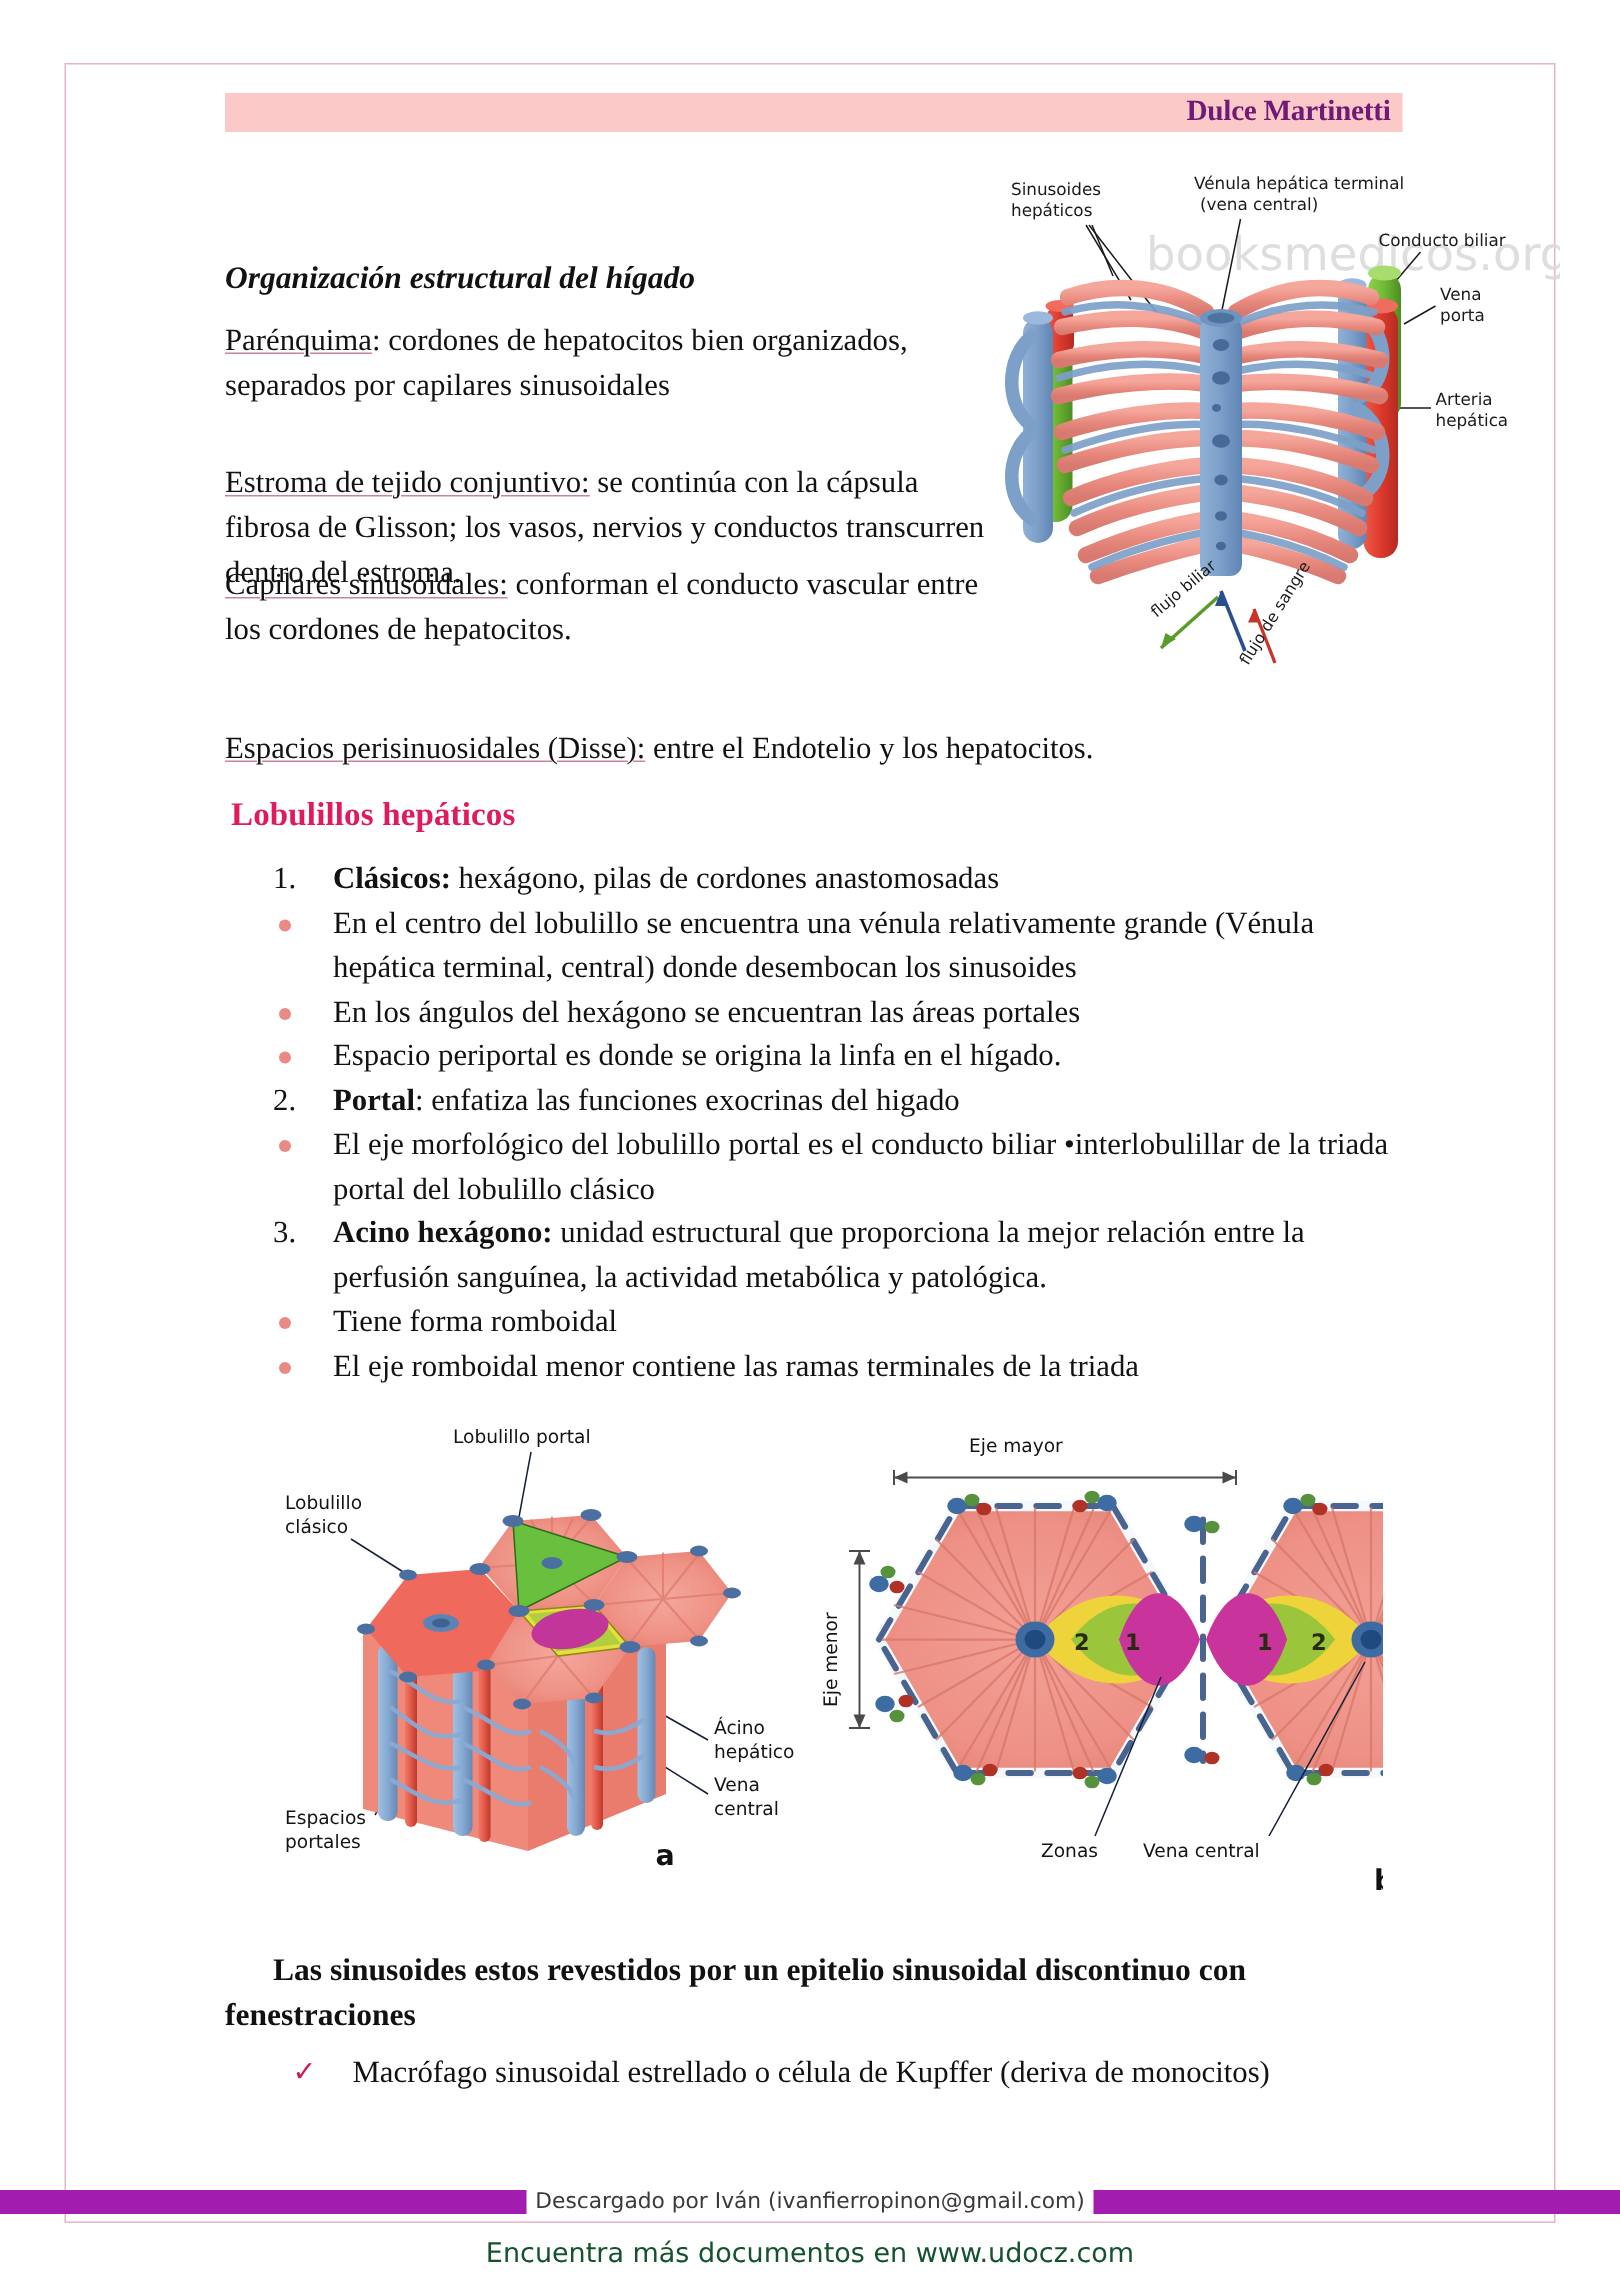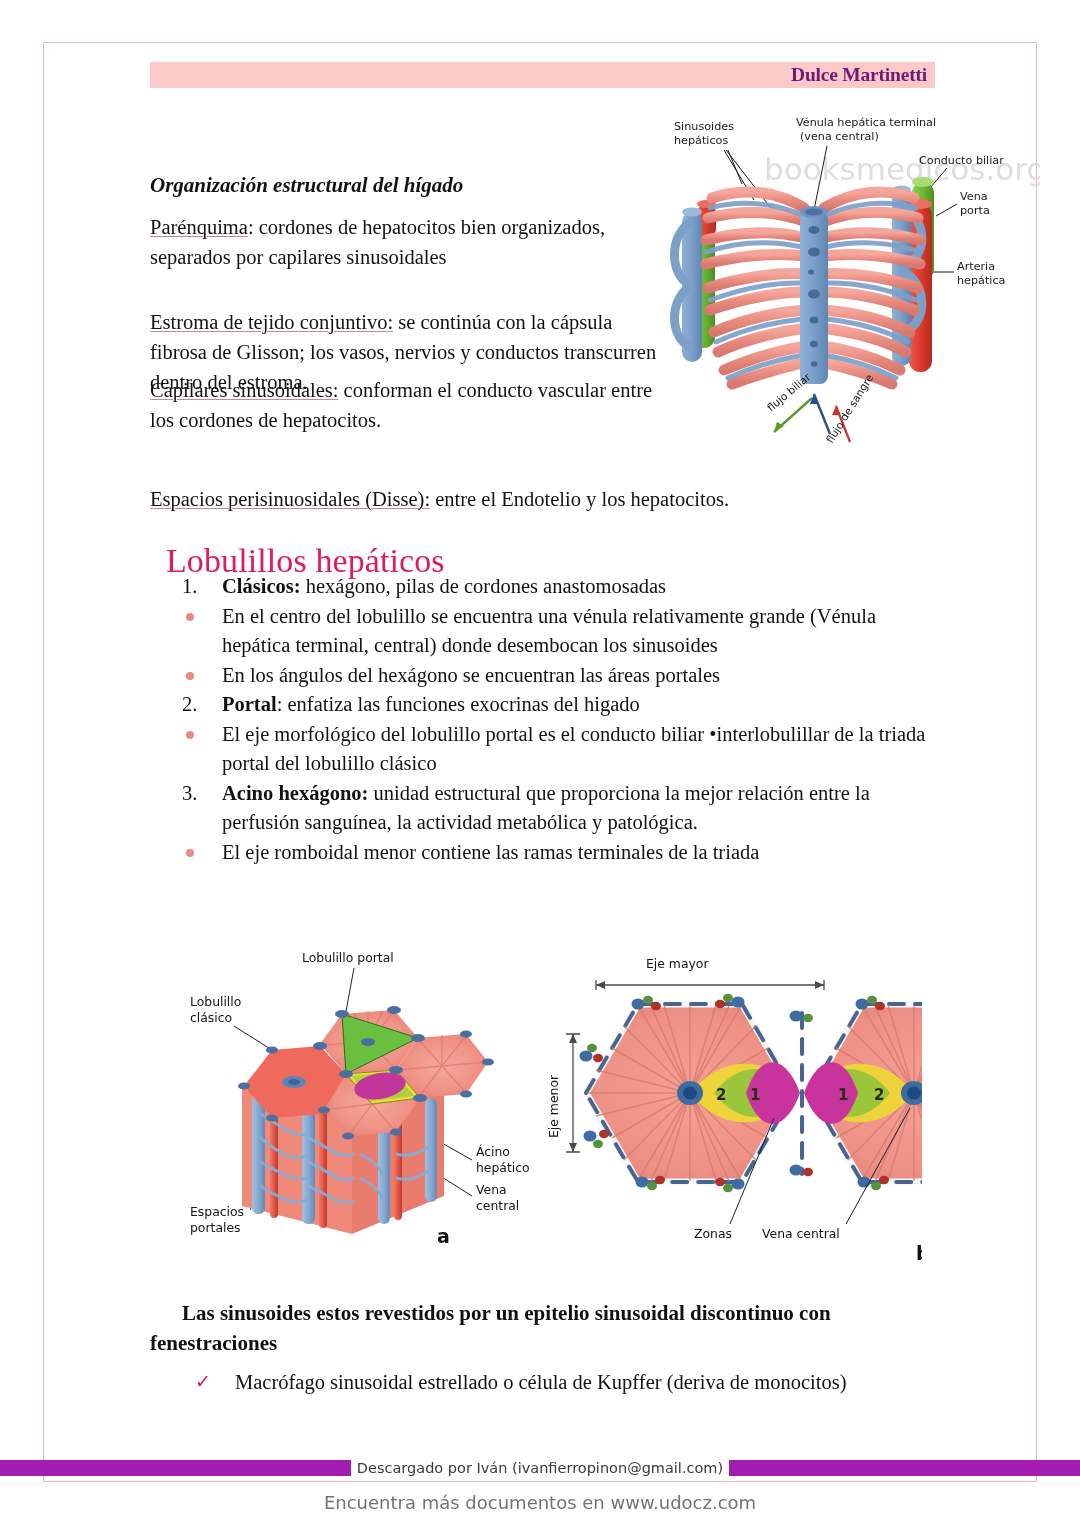--- a/index.html
+++ b/index.html
@@ -58,23 +58,23 @@
   }
   .lead-underline {
     text-decoration: underline;
     text-decoration-color: #c9869a;
     text-decoration-thickness: 1px;
     text-underline-offset: 2px;
   }
 
   h1.sec-title {
     position: absolute;
-    margin: 16px;
-    font-size: 34px;
-    font-weight: normal;
+    margin: 4px;
+    font-size: 22px;
+    font-weight: bold;
     color: #e01b5c;
     letter-spacing: 0.1px;
   }
 
   
   #list-block {
     position: absolute;
     left: 176px;
     top: 572px;
     width: 770px;
@@ -167,21 +167,21 @@
   }
   #footer-line1 span { background: #ffffff; padding: 0 6px; }
   #footer-line2 {
     position: absolute;
     left: 0;
     top: 1492px;
     width: 1080px;
     text-align: center;
     font-family: "DejaVu Sans", sans-serif;
     font-size: 18px;
-    color: #737373;
+    color: #14532d;
   }
 
   
   #fig-liver-lobule {
     position: absolute;
     left: 664px;
     top: 112px;
     width: 376px;
     height: 355px;
   }
@@ -267,30 +267,38 @@
     </div>
     <div class="li-row">
       <span class="li-marker dot"></span>
       <span class="li-text"><span>En el centro del lobulillo se encuentra una vénula relativamente grande (Vénula hepática terminal, central) donde desembocan los sinusoides</span></span>
     </div>
     <div class="li-row">
       <span class="li-marker dot"></span>
       <span class="li-text"><span>En los ángulos del hexágono se encuentran las áreas portales</span></span>
     </div>
     <div class="li-row">
+      <span class="li-marker dot"></span>
+      <span class="li-text"><span>Espacio periportal es donde se origina la linfa en el hígado.</span></span>
+    </div>
+    <div class="li-row">
       <span class="li-marker">2.</span>
       <span class="li-text"><b>Portal</b><span>: enfatiza las funciones exocrinas del higado</span></span>
     </div>
     <div class="li-row">
       <span class="li-marker dot"></span>
       <span class="li-text"><span>El eje morfológico del lobulillo portal es el conducto biliar •interlobulillar de la triada portal del lobulillo clásico</span></span>
     </div>
     <div class="li-row">
       <span class="li-marker">3.</span>
       <span class="li-text"><b>Acino hexágono:</b><span> unidad estructural que proporciona la mejor relación entre la perfusión sanguínea, la actividad metabólica y patológica.</span></span>
+    </div>
+    <div class="li-row">
+      <span class="li-marker dot"></span>
+      <span class="li-text"><span>Tiene forma romboidal</span></span>
     </div>
     <div class="li-row">
       <span class="li-marker dot"></span>
       <span class="li-text"><span>El eje romboidal menor contiene las ramas terminales de la triada</span></span>
     </div>
   </div>
 
 <div id="fig-liver-lobule">
 <svg width="376" height="355" viewBox="0 0 376 355" xmlns="http://www.w3.org/2000/svg">
   <defs>

